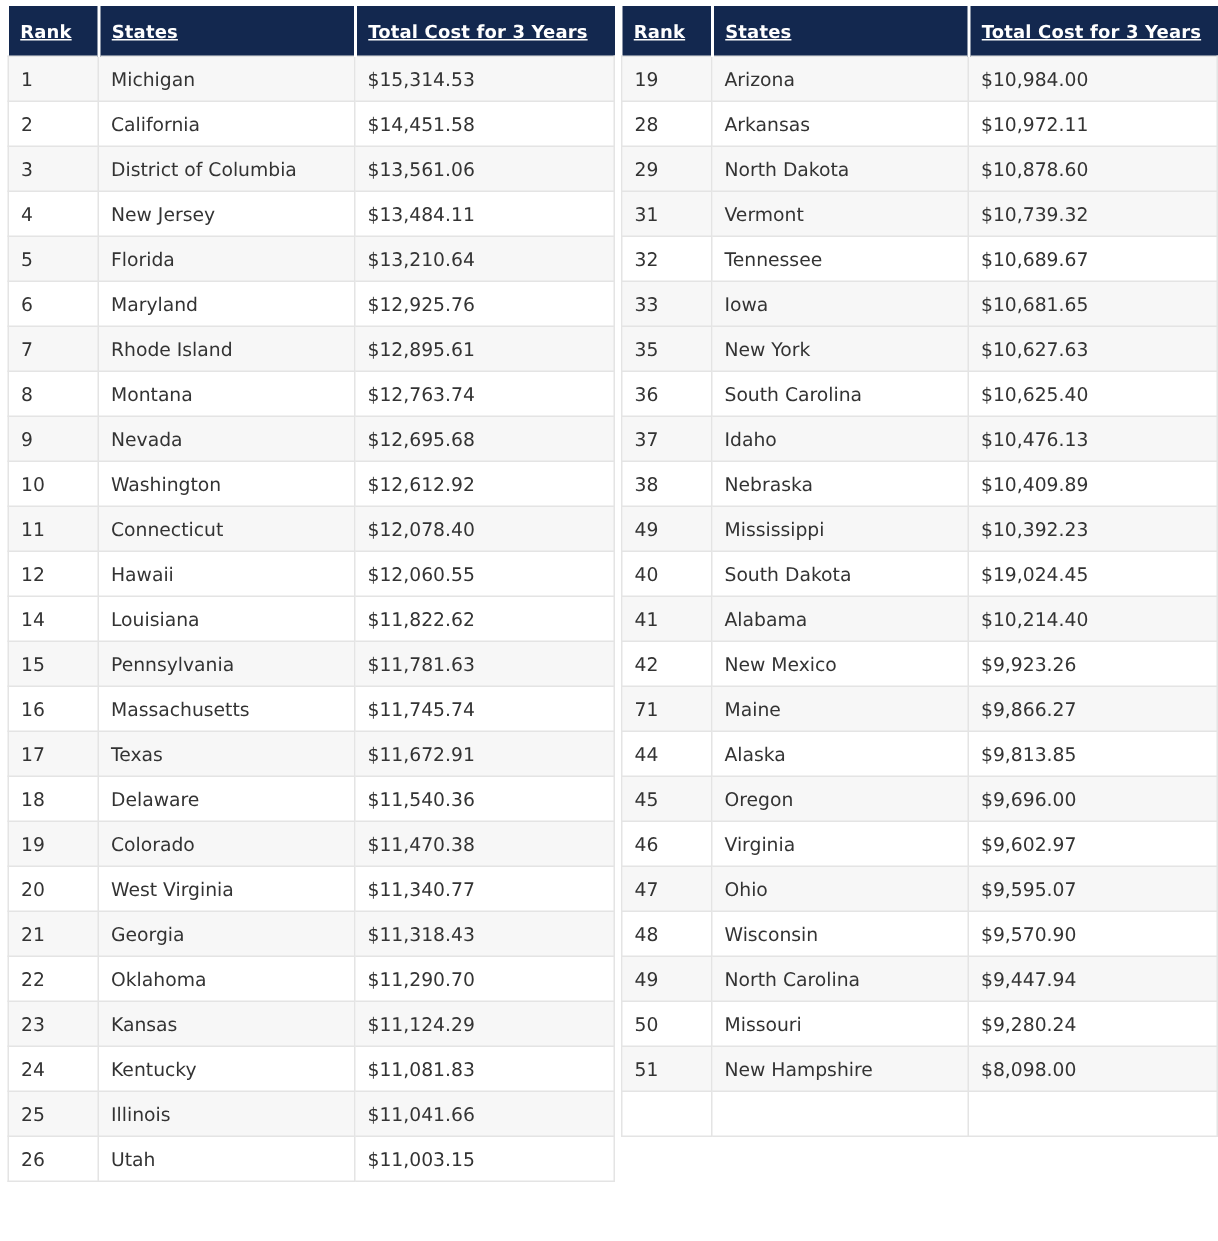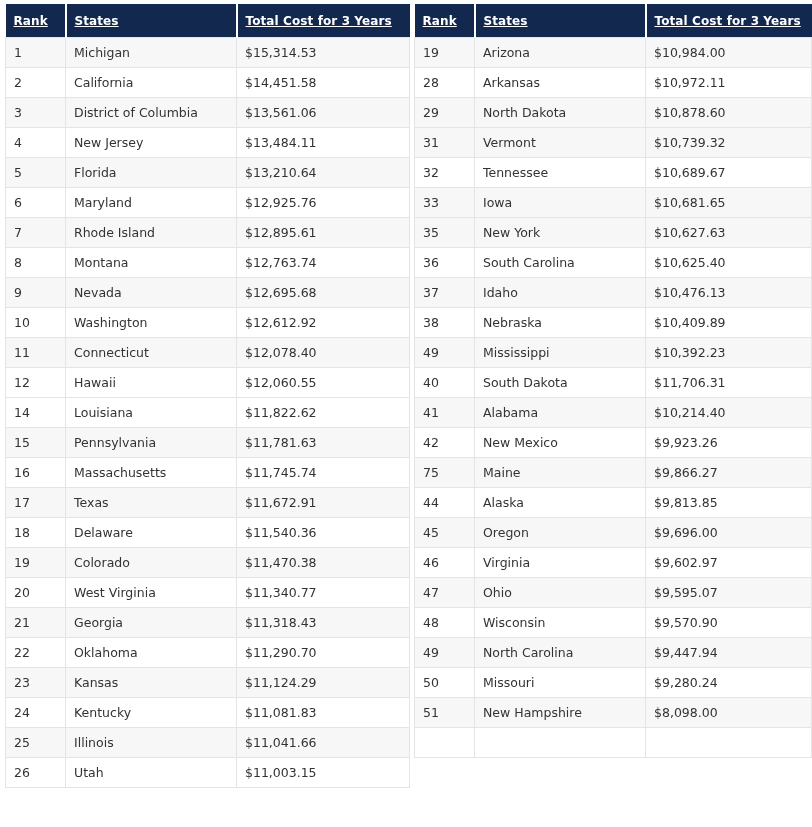--- a/index.html
+++ b/index.html
@@ -272,34 +272,34 @@
           <td>$10,409.89</td>
         </tr>
         <tr class="odd">
           <td>49</td>
           <td>Mississippi</td>
           <td>$10,392.23</td>
         </tr>
         <tr class="even">
           <td>40</td>
           <td>South Dakota</td>
-          <td>$11,706.31</td>
+          <td>$19,024.45</td>
         </tr>
         <tr class="odd">
           <td>41</td>
           <td>Alabama</td>
           <td>$10,214.40</td>
         </tr>
         <tr class="even">
           <td>42</td>
           <td>New Mexico</td>
           <td>$9,923.26</td>
         </tr>
         <tr class="odd">
-          <td>75</td>
+          <td>71</td>
           <td>Maine</td>
           <td>$9,866.27</td>
         </tr>
         <tr class="even">
           <td>44</td>
           <td>Alaska</td>
           <td>$9,813.85</td>
         </tr>
         <tr class="odd">
           <td>45</td>

